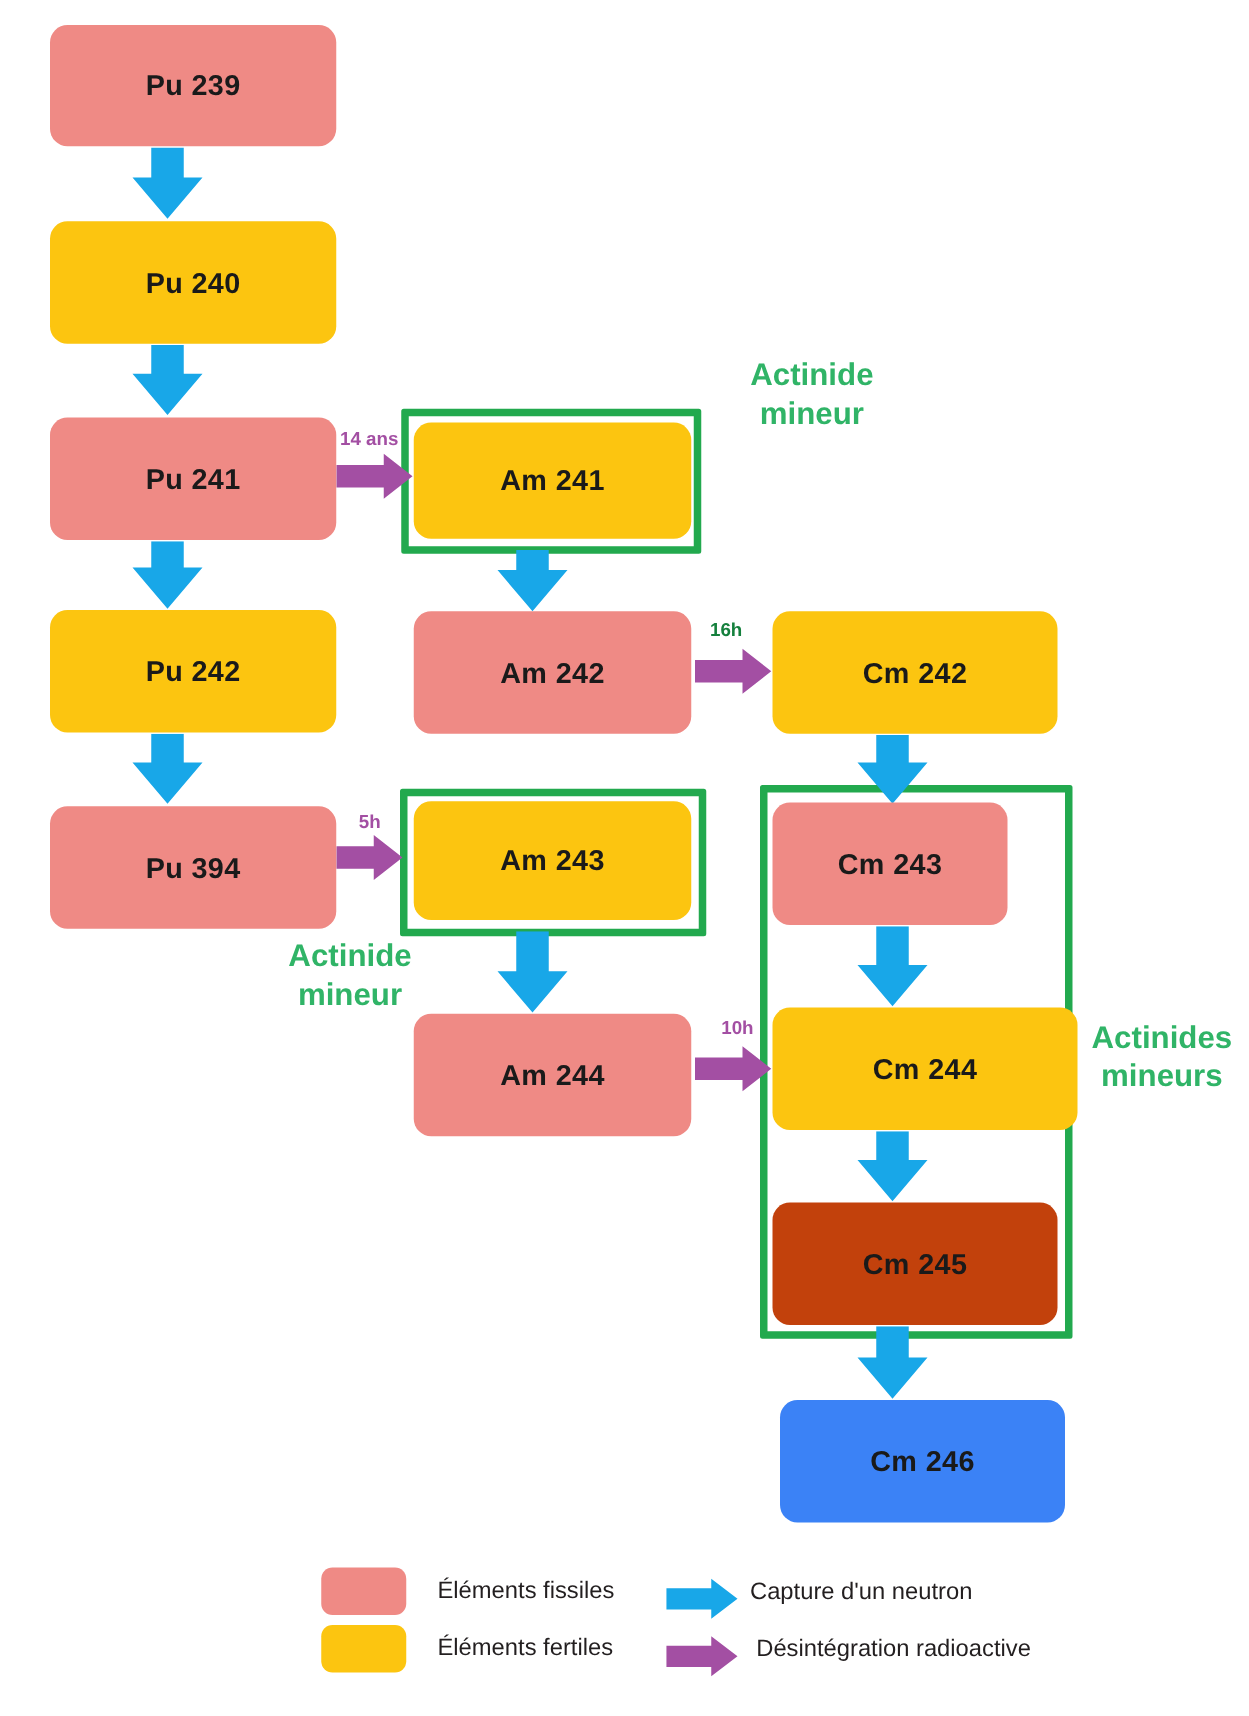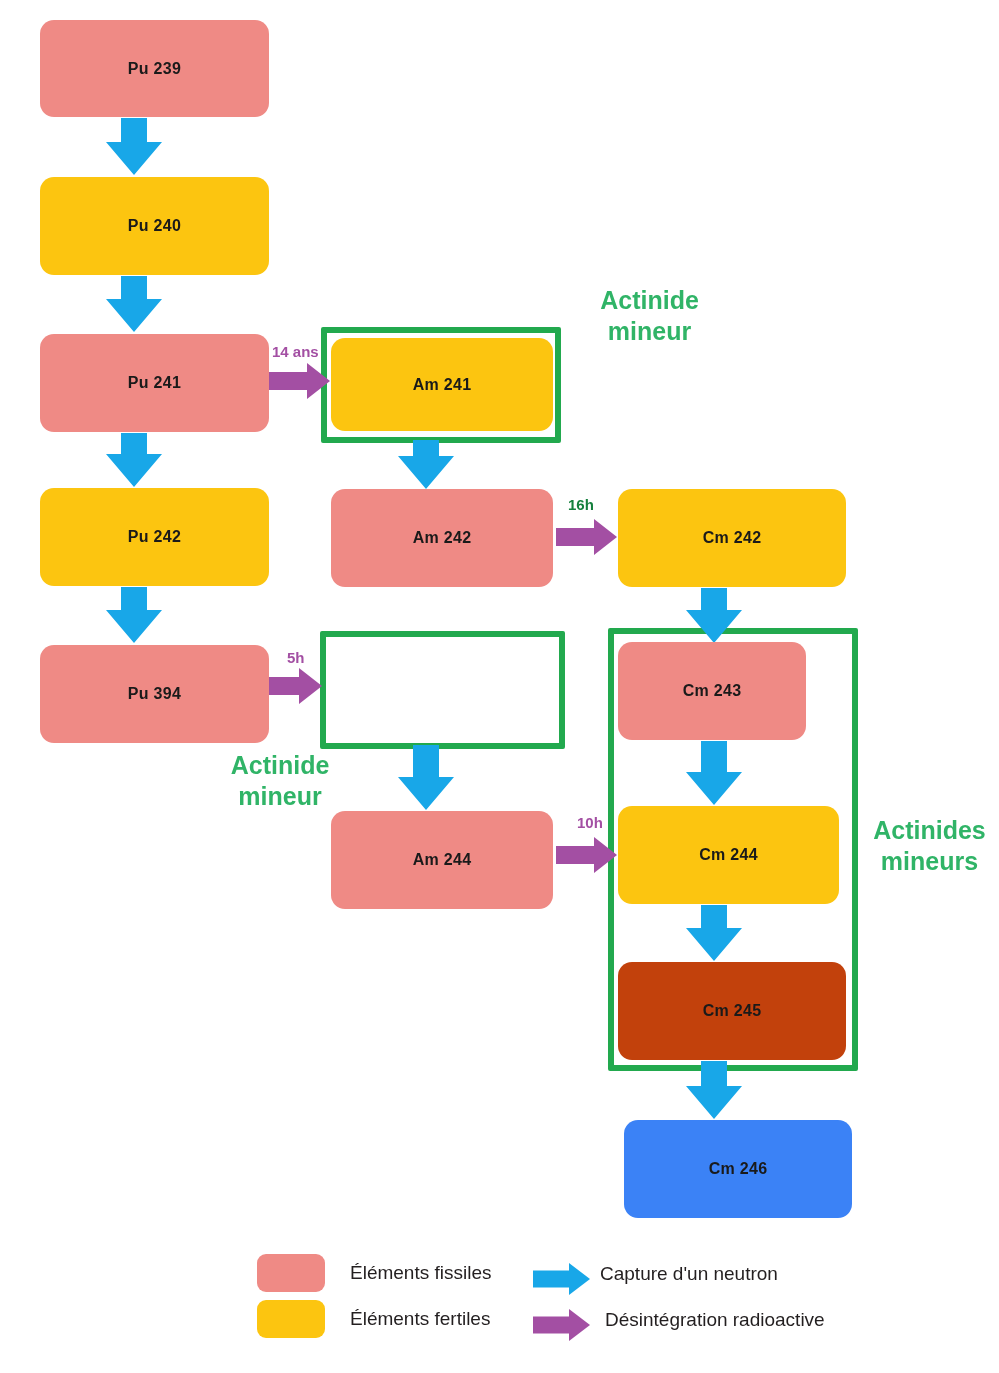--- a/index.html
+++ b/index.html
@@ -17,21 +17,21 @@
     background: #ffffff;
     overflow: hidden;
   }
   .node {
     position: absolute;
     border-radius: 14px;
     display: flex;
     align-items: center;
     justify-content: center;
     font-weight: bold;
-    font-size: 16px;
+    font-size: 23px;
     color: #1a1a1a;
     letter-spacing: 0.3px;
   }
   .node.fissile { background: #ef8a85; }
   .node.fertile { background: #fcc510; }
 
   .greenbox {
     position: absolute;
     border: 6px solid #22a94e;
     background: transparent;
@@ -141,24 +141,25 @@
         <path d="M0,10 L38,10 L38,1 L61,19 L38,37 L38,28 L0,28 Z" fill="#a34fa3"></path>
       </svg></div>
     <div class="timelabel" style="left: 577px; top: 814px; color: rgb(163, 79, 163);">10h</div>
     <div class="node fissile" style="left: 40px; top: 20px; width: 229px; height: 97px; background: rgb(239, 138, 133); color: rgb(26, 26, 26);">Pu 239</div>
     <div class="node fertile" style="left: 40px; top: 177px; width: 229px; height: 98px; background: rgb(252, 197, 16); color: rgb(26, 26, 26);">Pu 240</div>
     <div class="node fissile" style="left: 40px; top: 334px; width: 229px; height: 98px; background: rgb(239, 138, 133); color: rgb(26, 26, 26);">Pu 241</div>
     <div class="node fertile" style="left: 40px; top: 488px; width: 229px; height: 98px; background: rgb(252, 197, 16); color: rgb(26, 26, 26); text-align: center;">Pu 242</div>
     <div class="node fissile" style="left: 40px; top: 645px; width: 229px; height: 98px; background: rgb(239, 138, 133); color: rgb(26, 26, 26);">Pu 394</div>
     <div class="node fertile" style="left: 331px; top: 338px; width: 222px; height: 93px; background: rgb(252, 197, 16); color: rgb(26, 26, 26);">Am 241</div>
     <div class="node fissile" style="left: 331px; top: 489px; width: 222px; height: 98px; background: rgb(239, 138, 133); color: rgb(26, 26, 26);">Am 242</div>
+    <div class="node fertile" style="left: 331px; top: 641px; width: 222px; height: 95px; background: rgb(252, 197, 16); color: rgb(26, 26, 26);">Am 243</div>
     <div class="node fissile" style="left: 331px; top: 811px; width: 222px; height: 98px; background: rgb(239, 138, 133); color: rgb(26, 26, 26);">Am 244</div>
     <div class="node fertile" style="left: 618px; top: 489px; width: 228px; height: 98px; background: rgb(252, 197, 16); color: rgb(26, 26, 26);">Cm 242</div>
     <div class="node fissile" style="left: 618px; top: 642px; width: 188px; height: 98px; background: rgb(239, 138, 133); color: rgb(26, 26, 26);">Cm 243</div>
-    <div class="node fertile" style="left: 618px; top: 806px; width: 221px; height: 98px; background: rgb(252, 197, 16); color: rgb(26, 26, 26);">Cm 244</div>
+    <div class="node fertile" style="left: 618px; top: 806px; width: 244px; height: 98px; background: rgb(252, 197, 16); color: rgb(26, 26, 26);">Cm 244</div>
     <div class="node fissile" style="left: 618px; top: 962px; width: 228px; height: 98px; background: #c2410c; color: rgb(26, 26, 26);">Cm 245</div>
     <div class="node fertile" style="left: 624px; top: 1120px; width: 228px; height: 98px; background: #3b82f6; color: rgb(26, 26, 26);">Cm 246</div>
     <div class="legend-swatch" style="left: 257px; top: 1254px; background: rgb(239, 138, 133);"></div>
     <div class="legend-text" style="left: 350px; top: 1262px;">Éléments fissiles</div>
     <div class="legend-swatch" style="left: 257px; top: 1300px; background: rgb(252, 197, 16);"></div>
     <div class="legend-text" style="left: 350px; top: 1308px;">Éléments fertiles</div>
     <div class="legend-arrow" style="left: 533px; top: 1262px;"><svg width="58" height="34" viewBox="0 0 58 34">
         <path d="M0,8.5 L36,8.5 L36,1 L57,17 L36,33 L36,25.5 L0,25.5 Z" fill="#18a7e8"></path>
       </svg></div>
     <div class="legend-text" style="left: 600px; top: 1263px;">Capture d'un neutron</div>

